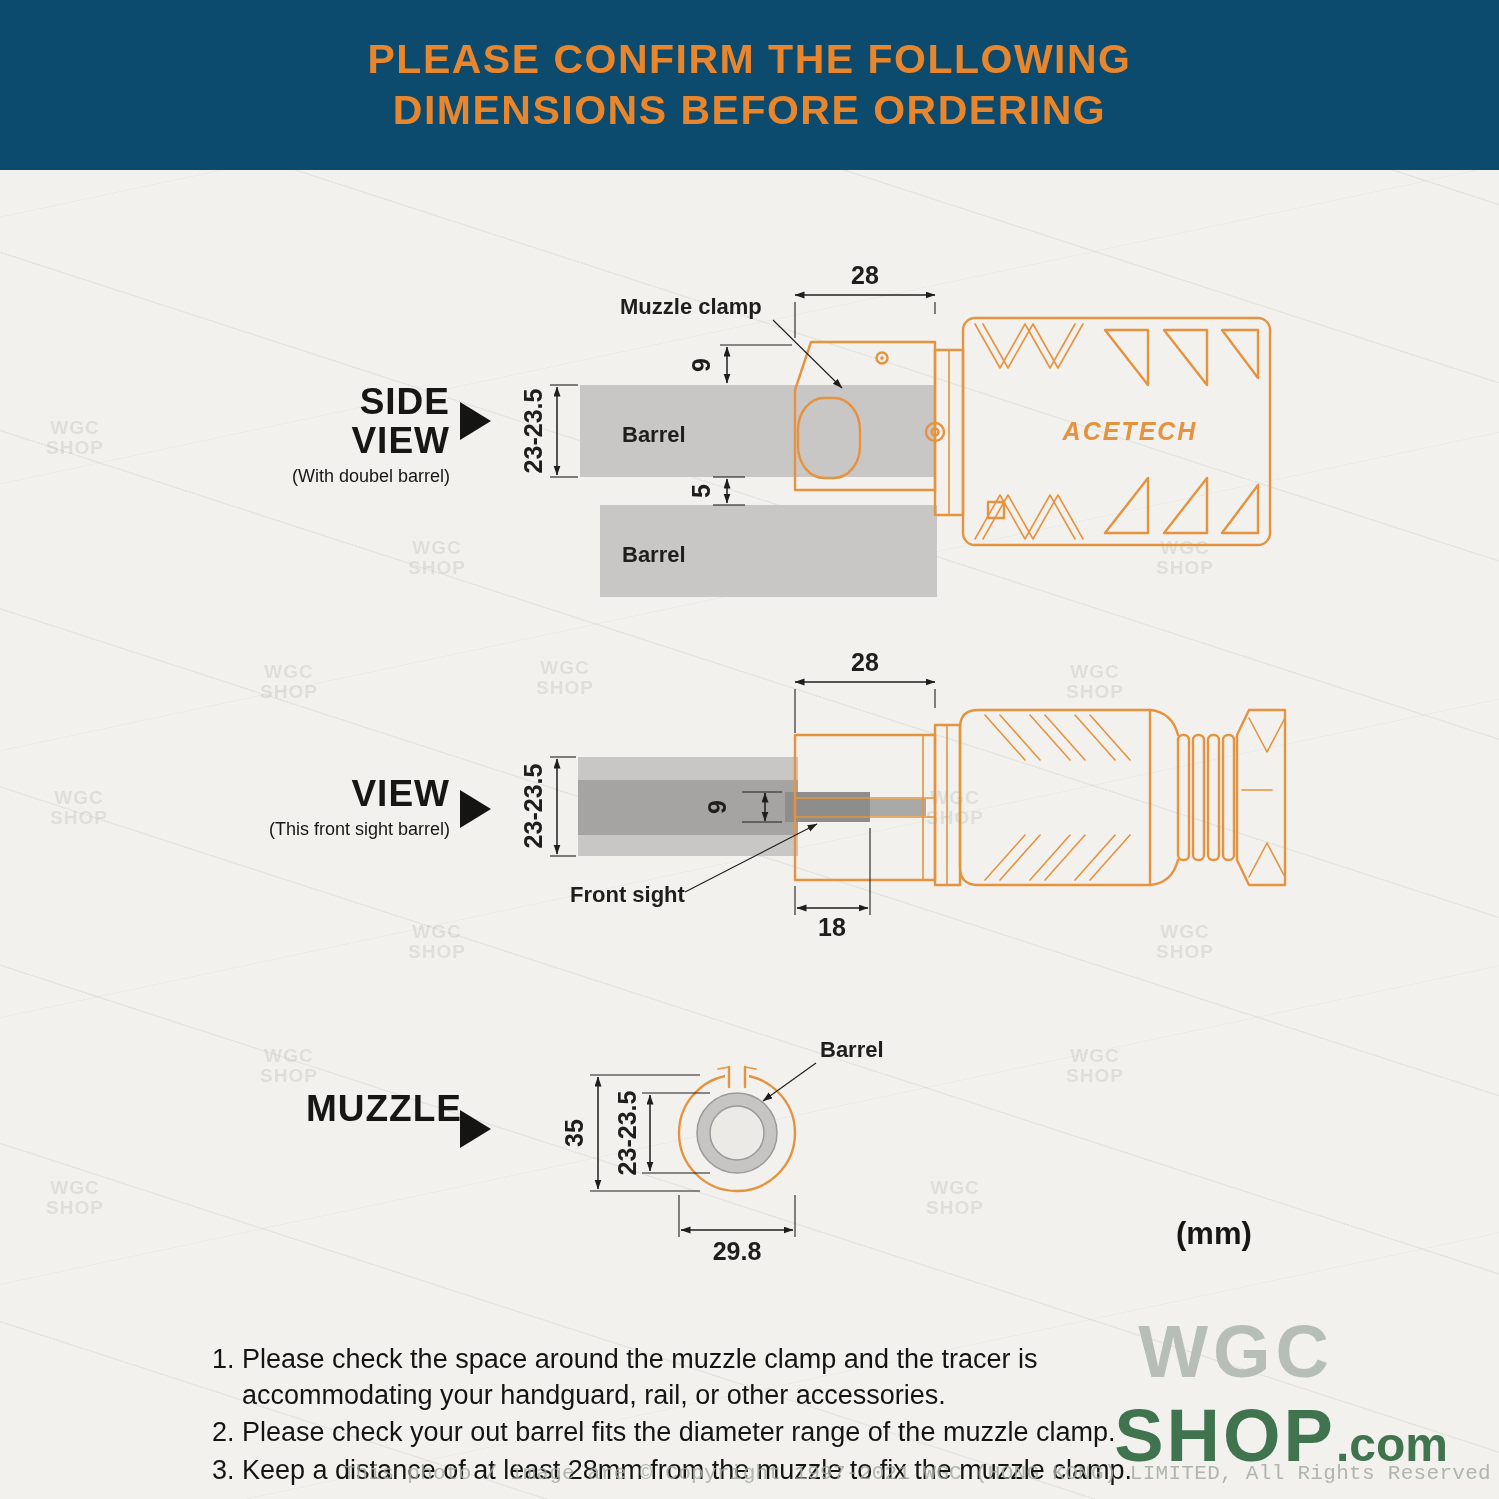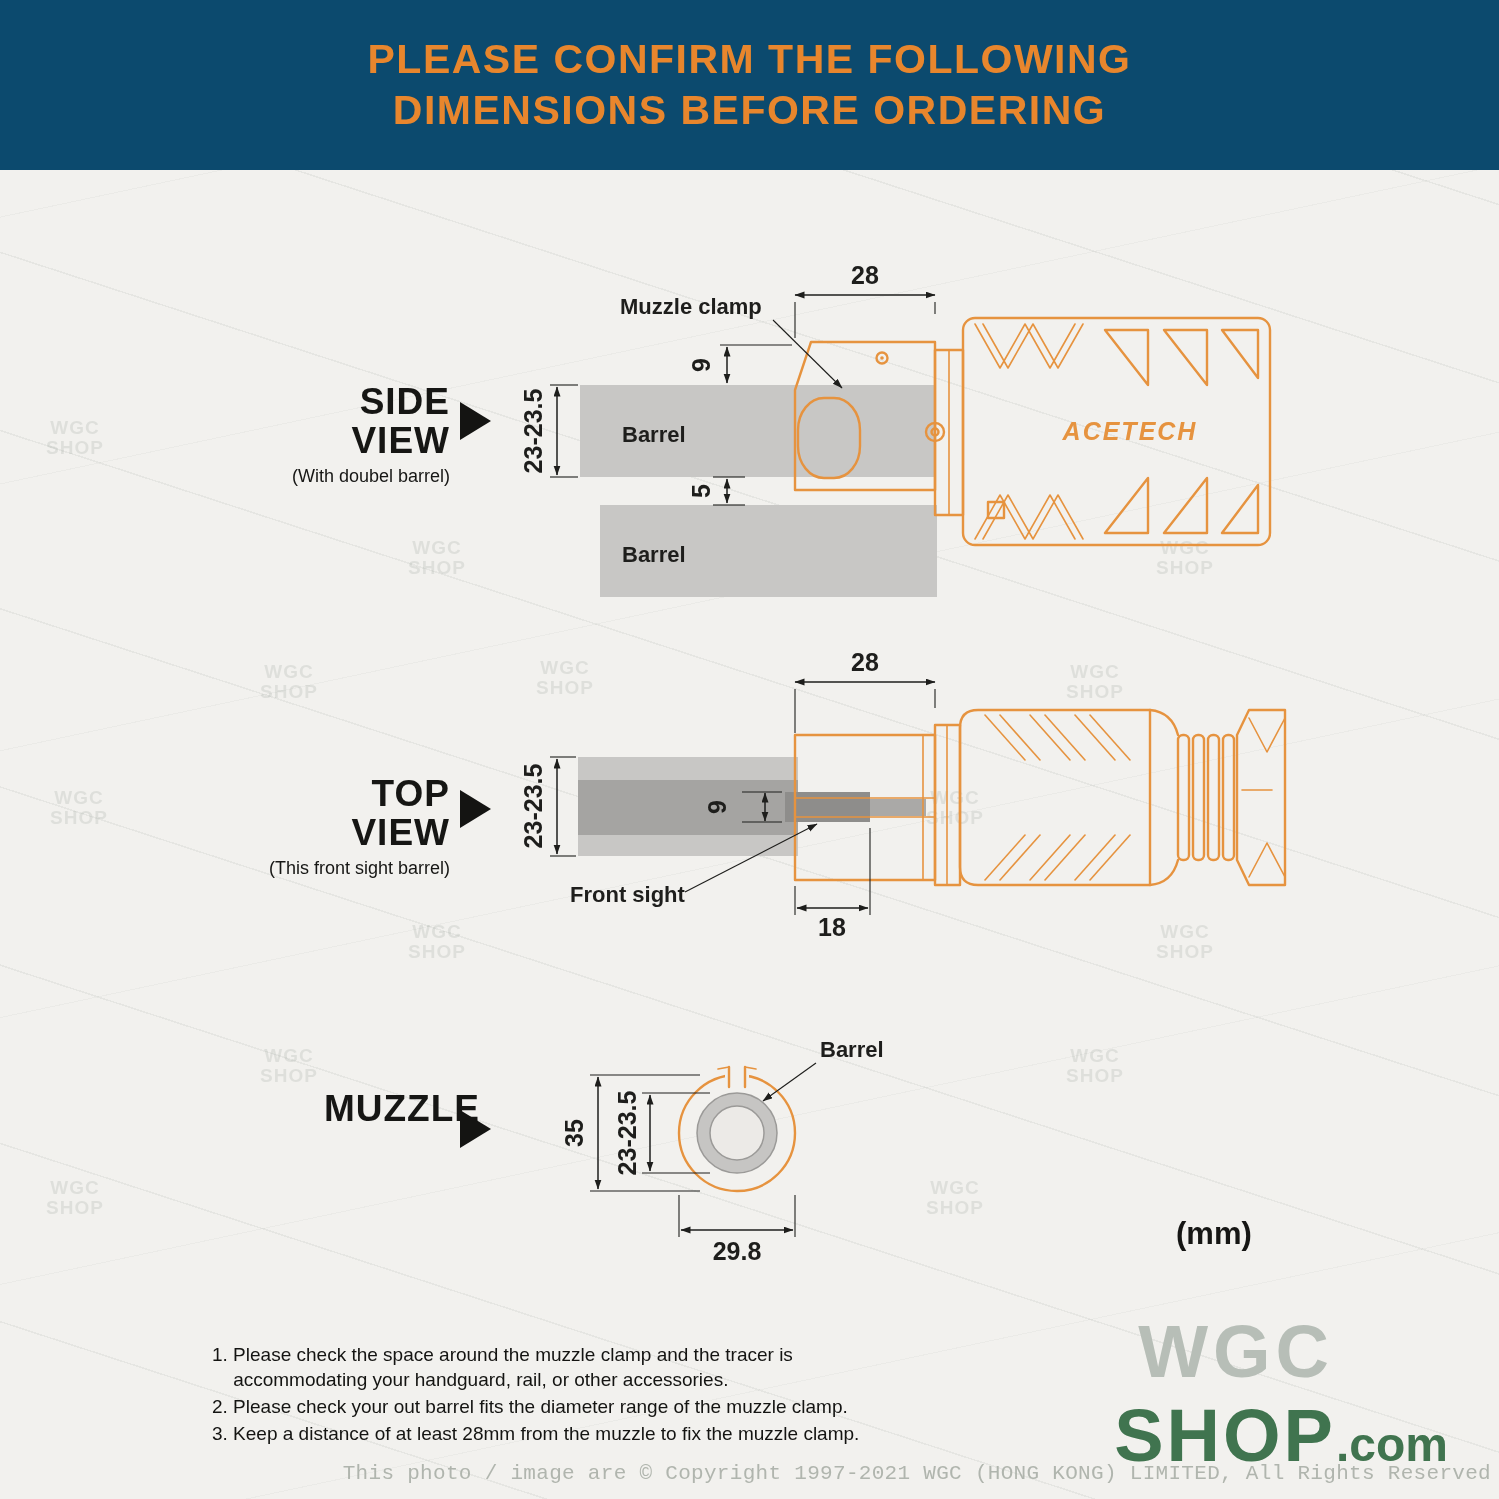--- a/index.html
+++ b/index.html
@@ -58,21 +58,21 @@
   .brand-t { font:italic 700 25px "Liberation Sans", sans-serif; fill:#e6933f; letter-spacing:2px; }
 
   .units {
     position:absolute; left:1176px; top:1216px; z-index:2;
     font-size:31px; font-weight:800; color:#161614;
   }
 
   
   .notes { position:absolute; left:212px; top:1342px; width:1180px; z-index:3; }
   .note {
-    font-size:19px; line-height:1.32; color:#141412; white-space:pre-wrap;
+    font-size:27px; line-height:1.32; color:#141412; white-space:pre-wrap;
     margin:0 0 2px 0;
   }
 
   
   .logo { position:absolute; right:51px; top:1320px; z-index:2; text-align:right; line-height:64px; }
   .logo .wgc { font-size:74px; font-weight:800; letter-spacing:5px; color:#b7beb7; margin-right:114px; }
   .logo .shop { font-size:74px; font-weight:800; letter-spacing:3px; color:#40744f; }
   .logo .com { font-size:48px; font-weight:700; color:#40744f; }
 
   .copyright {
@@ -212,21 +212,20 @@
     <line class="el" x1="183" y1="255" x2="215" y2="255"></line>
     <line class="dl" x1="197" y1="229" x2="197" y2="253" marker-start="url(#ar1)" marker-end="url(#ar1)"></line>
     <text class="dim-t" transform="rotate(-90 180 241)" x="180" y="241" text-anchor="middle">5</text>
 
     <text class="lbl-t" x="90" y="64">Muzzle clamp</text>
     <line class="el" x1="243" y1="70" x2="312" y2="138" marker-end="url(#ar1)"></line>
   </g>
 </svg>
 
 <div class="sec-label" style="left:200px;top:775px;width:250px">
-  <div class="sec-title">TOP</div>
   <div class="sec-title">VIEW</div>
   <div class="sec-sub">(This front sight barrel)</div>
 </div>
 <div class="pointer" style="left:460px;top:790px"></div>
 
 <svg style="left:530px;top:640px" width="780" height="330" viewBox="0 0 780 330">
   <defs>
     <marker id="ar2" orient="auto-start-reverse" markerUnits="userSpaceOnUse" markerWidth="12" markerHeight="12" refX="9.5" refY="3.5">
       <path d="M0,0 L10,3.5 L0,7 Z" fill="#1e1e1c"></path>
     </marker>
@@ -291,21 +290,21 @@
     <text class="lbl-t" x="40" y="262">Front sight</text>
     <line class="el" x1="155" y1="252" x2="287" y2="184" marker-end="url(#ar2)"></line>
 
     <line class="el" x1="265" y1="246" x2="265" y2="275"></line>
     <line class="el" x1="340" y1="188" x2="340" y2="275"></line>
     <line class="dl" x1="267" y1="268" x2="338" y2="268" marker-start="url(#ar2)" marker-end="url(#ar2)"></line>
     <text class="dim-t" x="302" y="296" text-anchor="middle">18</text>
   </g>
 </svg>
 
-<div class="sec-label" style="left:190px;top:1090px;width:290px">
+<div class="sec-label" style="left:172px;top:1090px;width:290px">
   <div class="sec-title">MUZZLE</div>
 </div>
 <div class="pointer" style="left:460px;top:1110px"></div>
 
 <svg style="left:550px;top:1015px" width="430" height="260" viewBox="0 0 430 260">
   <defs>
     <marker id="ar3" orient="auto-start-reverse" markerUnits="userSpaceOnUse" markerWidth="12" markerHeight="12" refX="9.5" refY="3.5">
       <path d="M0,0 L10,3.5 L0,7 Z" fill="#1e1e1c"></path>
     </marker>
   </defs>

